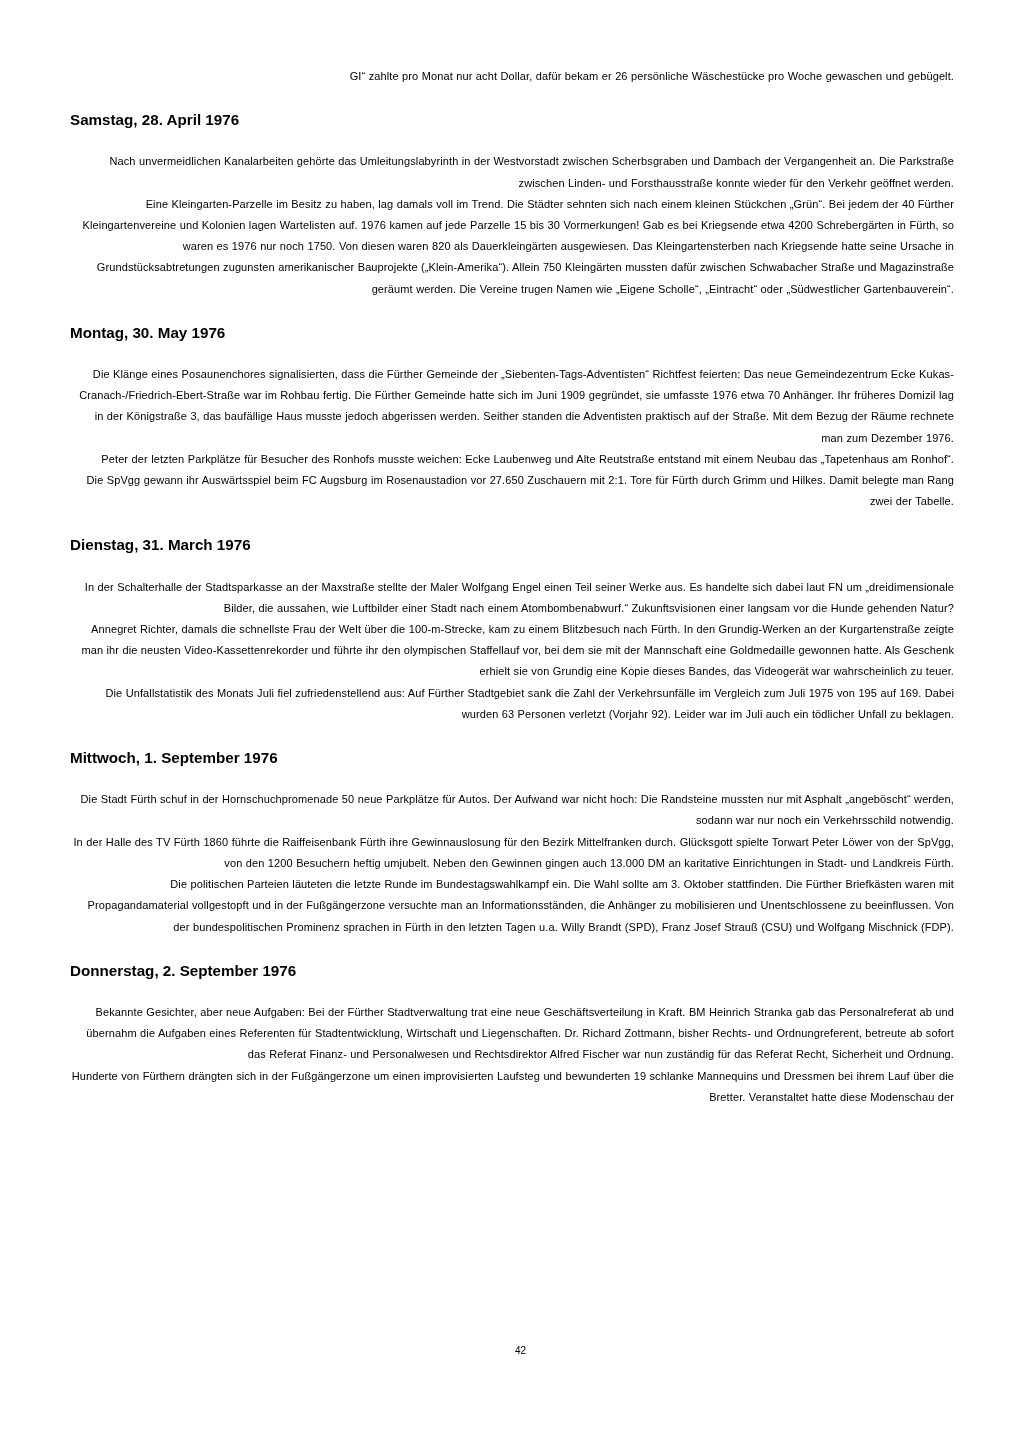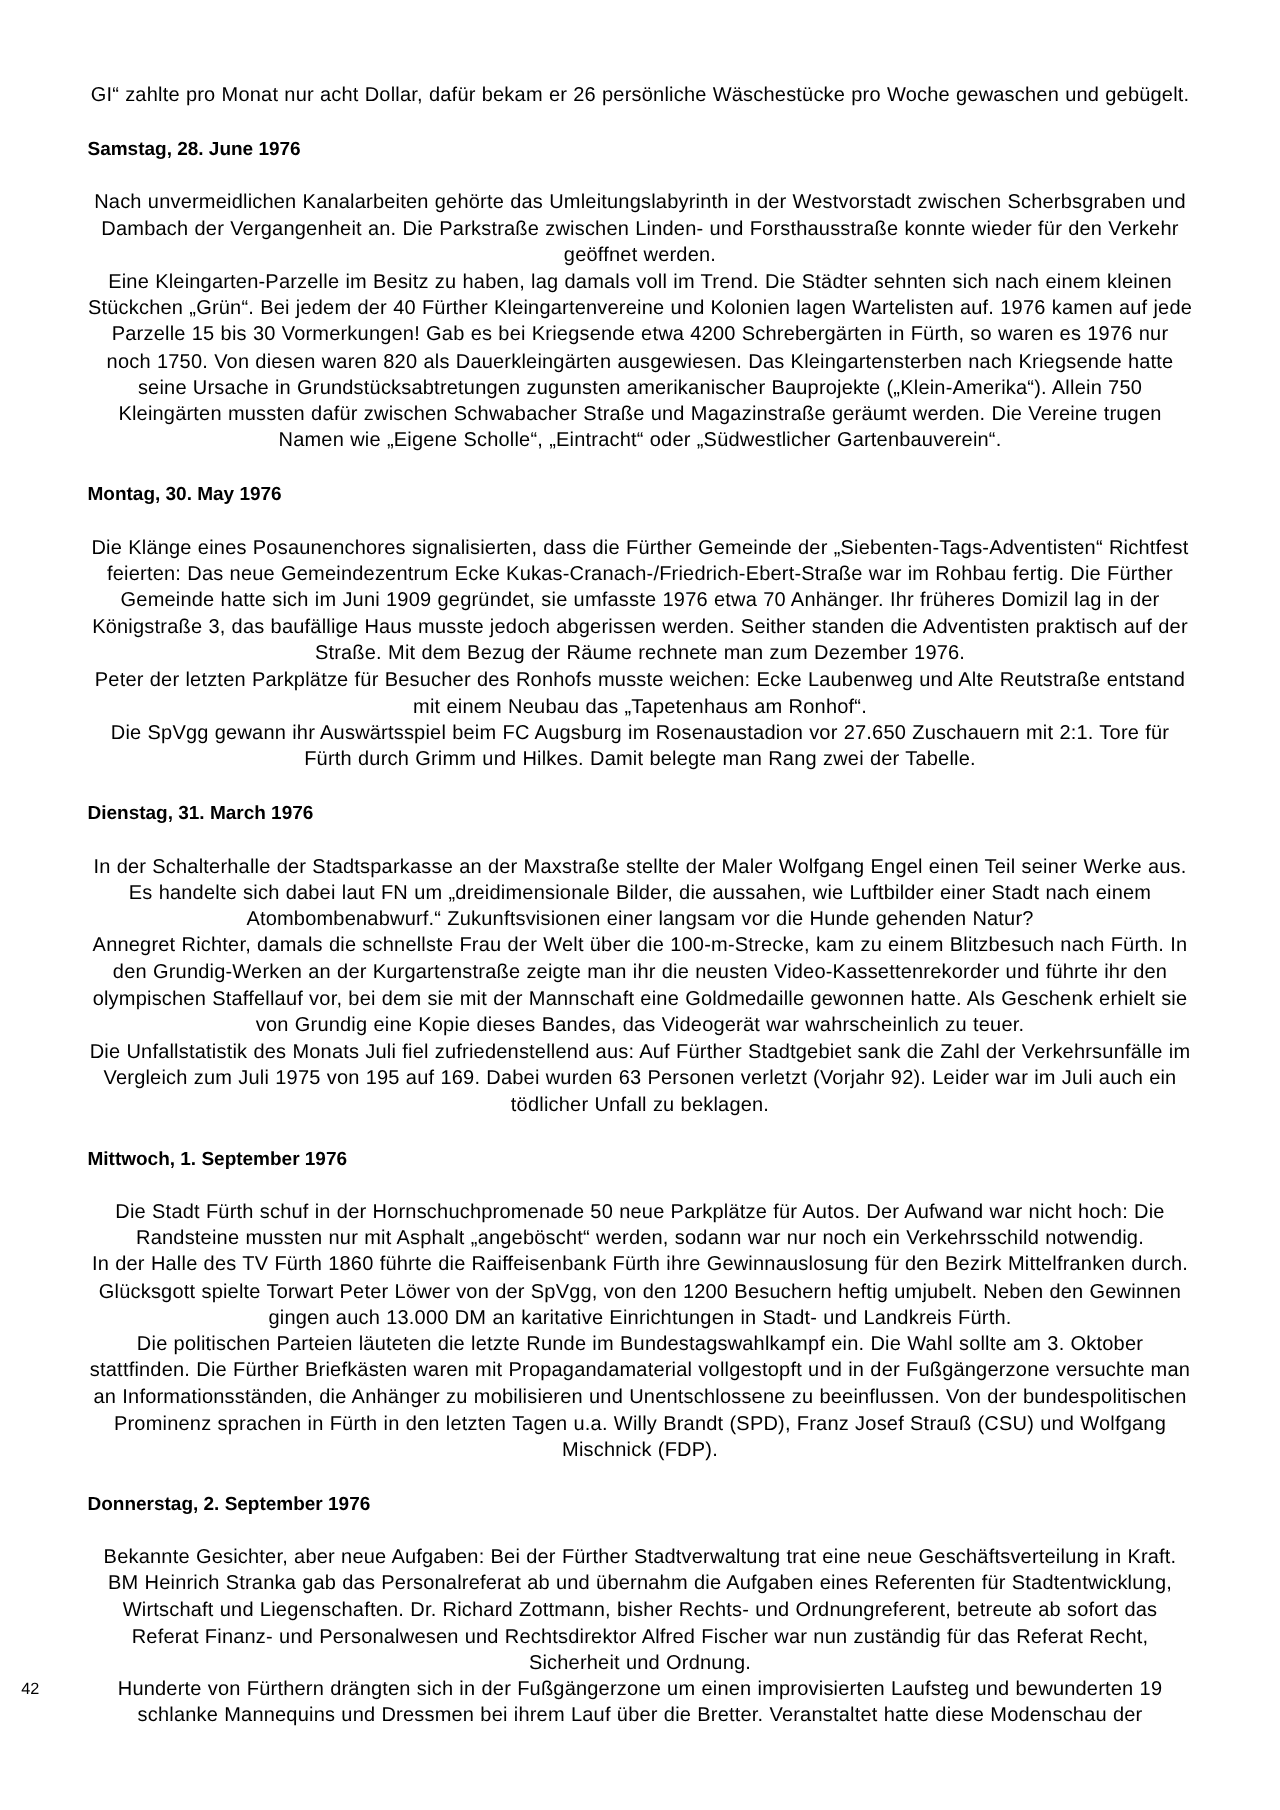--- a/index.html
+++ b/index.html
@@ -21,55 +21,56 @@
     overflow: hidden;
   }
   .content {
     position: absolute;
     left: 70px;
     top: 66px;
     width: 884px;
   }
   p.para {
     margin: 0;
-    font-size: 16px;
+    font-size: 11px;
     line-height: 21.2px;
     letter-spacing: 0.01em;
-    text-align: center;
+    text-align: right;
     word-spacing: 0.02em;
   }
   h2.daydate {
     margin: 0;
     font-size: 15.2px;
     line-height: 21.2px;
     font-weight: bold;
   }
   .gap-before-heading { height: 22px; }
   .gap-after-heading { height: 21px; }
   .pagenum {
     position: absolute;
     left: 17px;
     right: 0;
     top: 1340px;
-    font-size: 13px;
+    text-align: center;
+    font-size: 10px;
     line-height: 21px;
   }
 </style>
 </head>
 <body>
 
 <div class="page">
   <div class="content">
 
     <div class="block">
       <p class="para">GI“ zahlte pro Monat nur acht Dollar, dafür bekam er 26 persönliche Wäschestücke pro Woche gewaschen und gebügelt.</p>
     </div>
 
     <div class="gap-before-heading"></div>
-    <h2 class="daydate">Samstag, 28. June 1976</h2>
+    <h2 class="daydate">Samstag, 28. April 1976</h2>
     <div class="gap-after-heading"></div>
     <div class="block">
       <p class="para">Nach unvermeidlichen Kanalarbeiten gehörte das Umleitungslabyrinth in der Westvorstadt zwischen Scherbsgraben und Dambach der Vergangenheit an. Die Parkstraße zwischen Linden- und Forsthausstraße konnte wieder für den Verkehr geöffnet werden.</p>
       <p class="para">Eine Kleingarten-Parzelle im Besitz zu haben, lag damals voll im Trend. Die Städter sehnten sich nach einem kleinen Stückchen „Grün“. Bei jedem der 40 Fürther Kleingartenvereine und Kolonien lagen Wartelisten auf. 1976 kamen auf jede Parzelle 15 bis 30 Vormerkungen! Gab es bei Kriegsende etwa 4200 Schrebergärten in Fürth, so waren es 1976 nur noch 1750. Von diesen waren 820 als Dauerkleingärten ausgewiesen. Das Kleingartensterben nach Kriegsende hatte seine Ursache in Grundstücksabtretungen zugunsten amerikanischer Bauprojekte („Klein-Amerika“). Allein 750 Kleingärten mussten dafür zwischen Schwabacher Straße und Magazinstraße geräumt werden. Die Vereine trugen Namen wie „Eigene Scholle“, „Eintracht“ oder „Südwestlicher Gartenbauverein“.</p>
     </div>
 
     <div class="gap-before-heading"></div>
     <h2 class="daydate">Montag, 30. May 1976</h2>
     <div class="gap-after-heading"></div>
     <div class="block">

